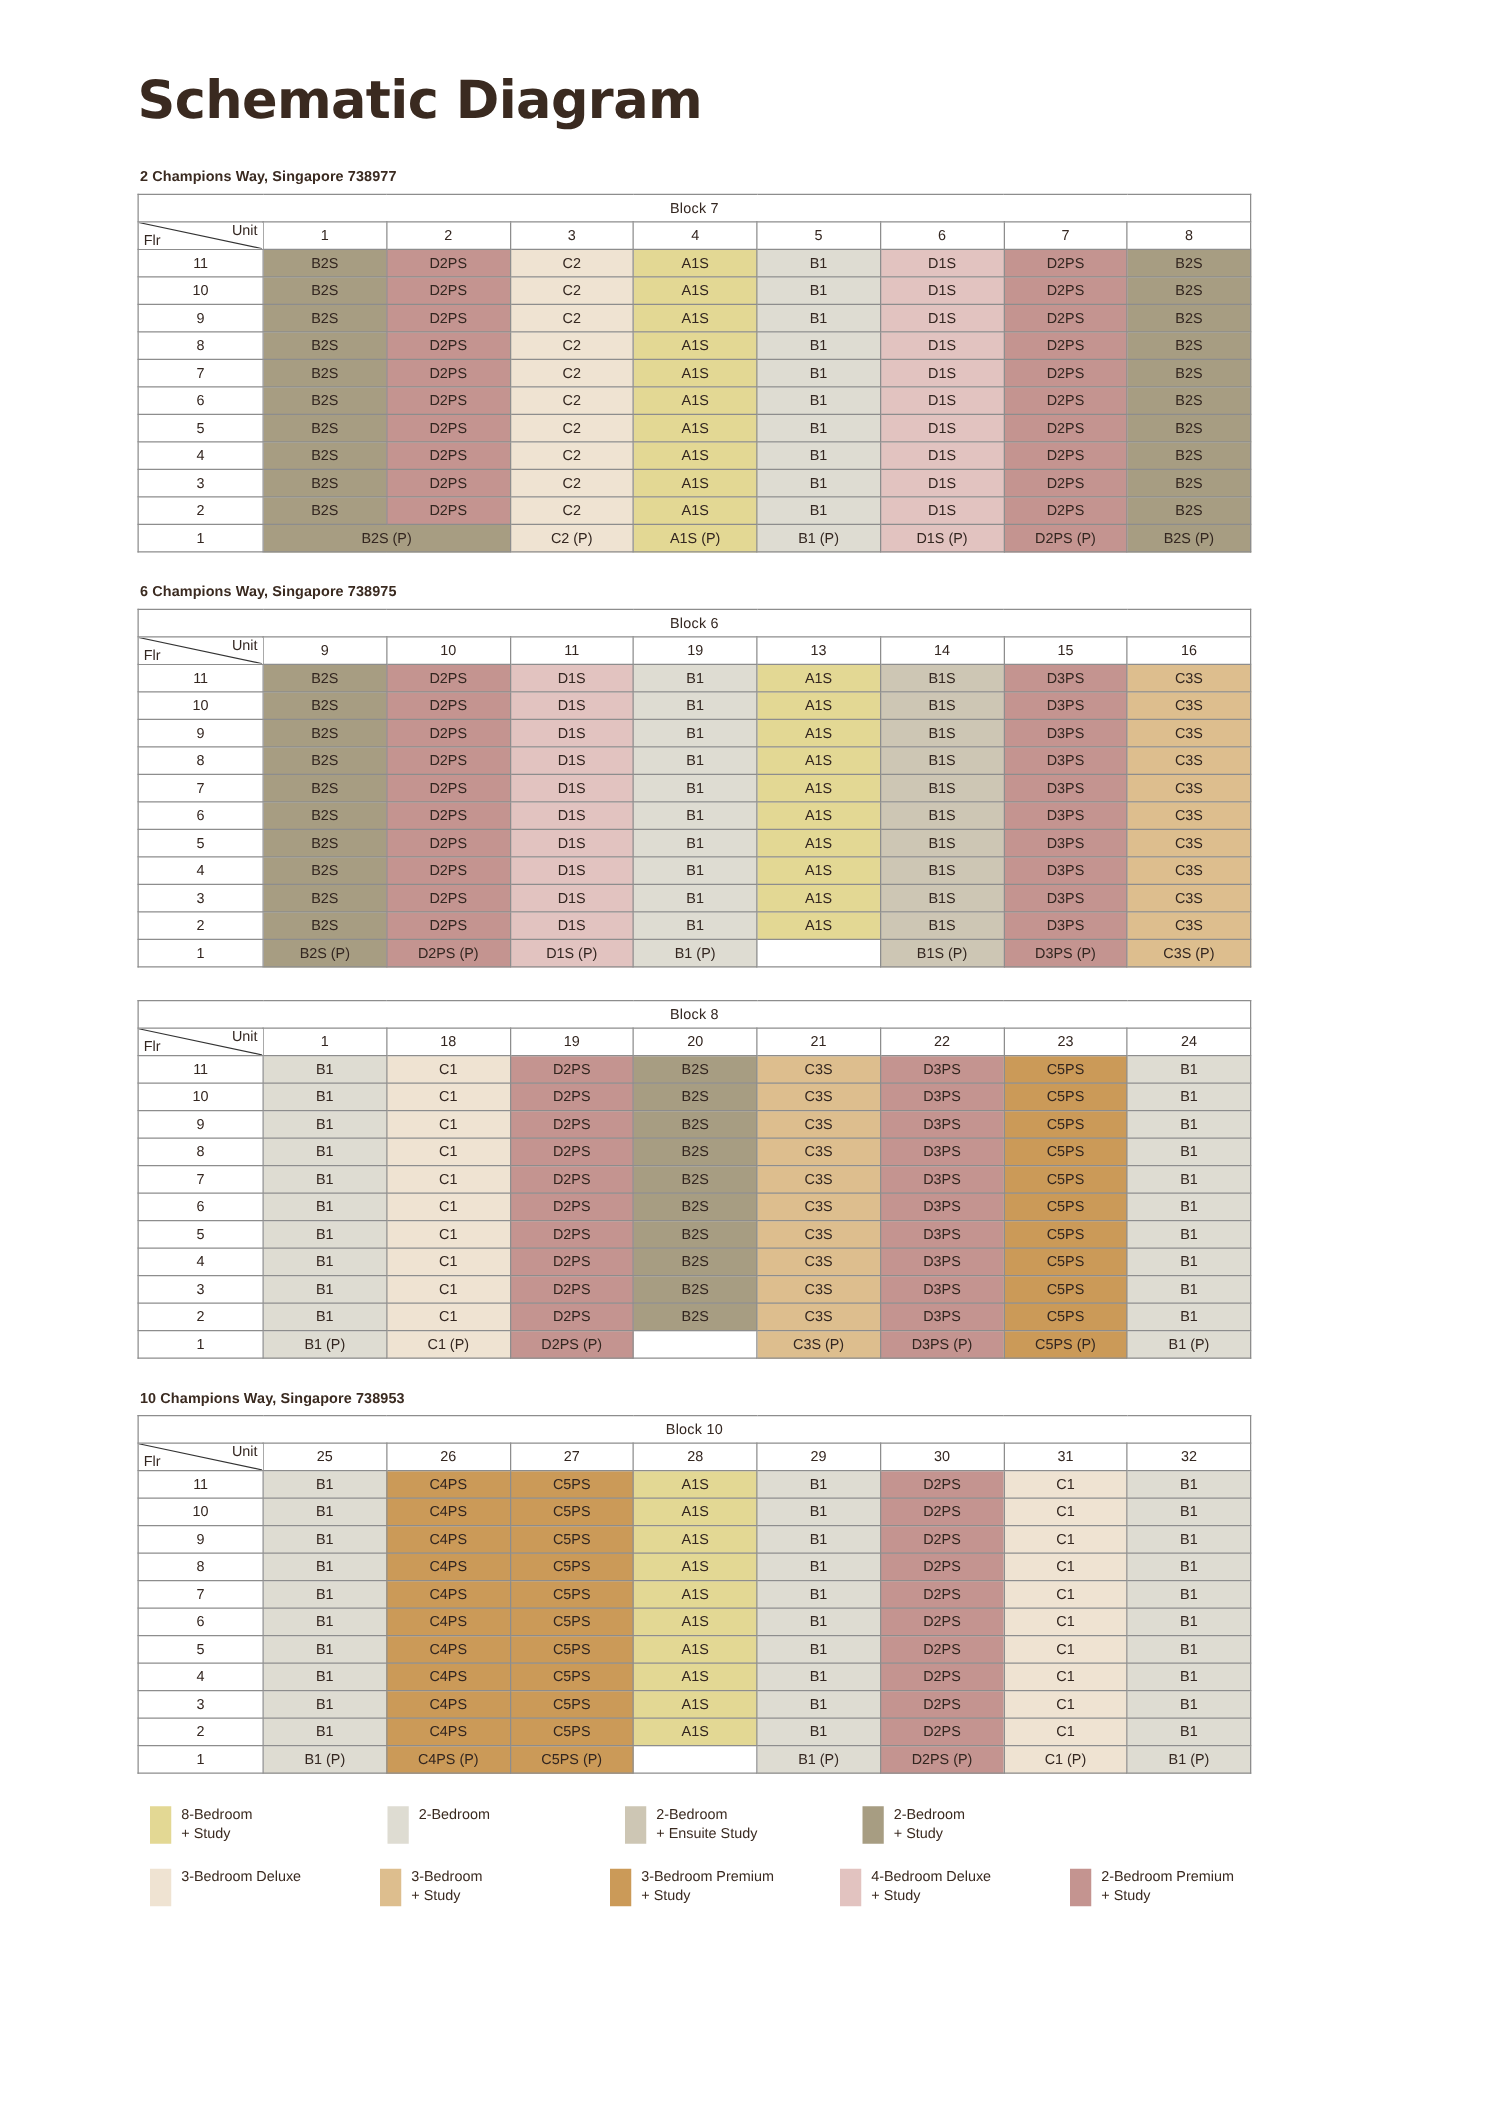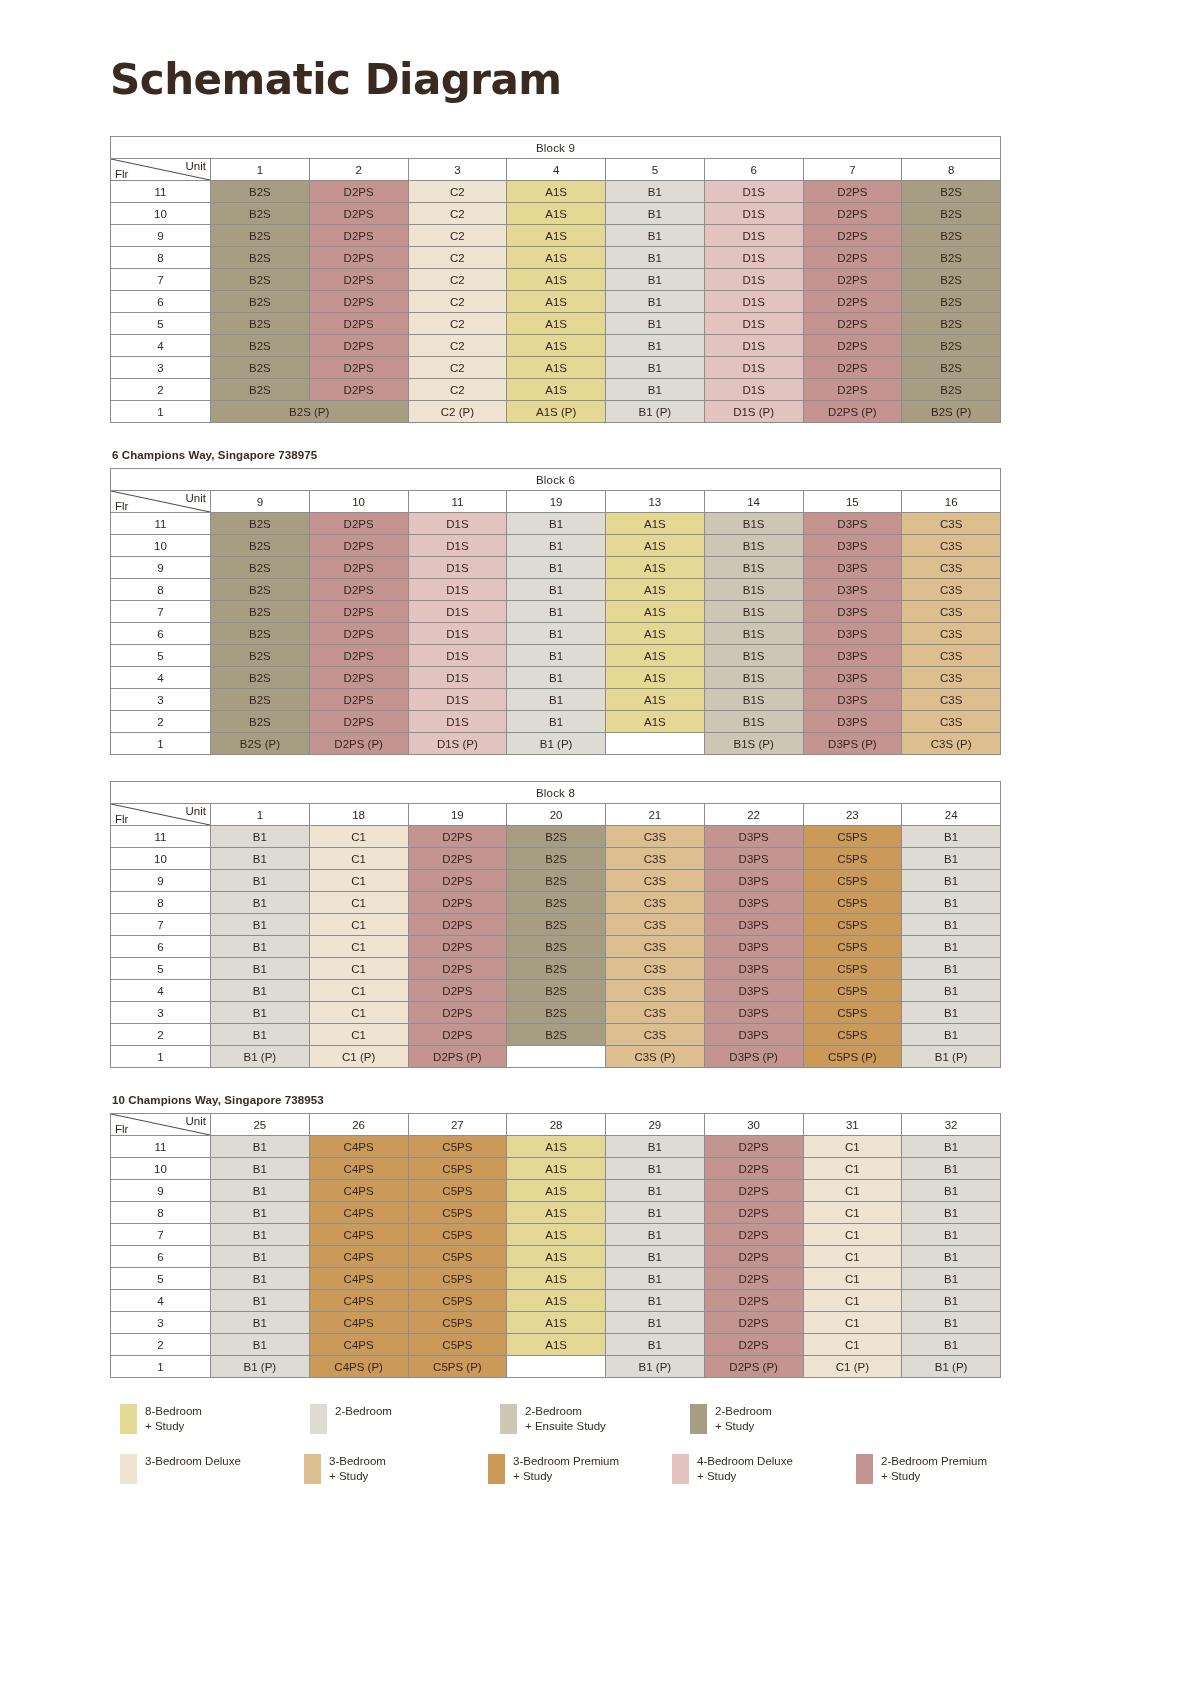--- a/index.html
+++ b/index.html
@@ -122,35 +122,36 @@
     white-space: pre-line;
     padding-top: 0px;
   }
 </style>
 </head>
 <body>
 
 <div class="page">
   <h1 class="title">Schematic Diagram</h1>
   <div id="blocks-container">
+      <div class="addr">2 Champions Way, Singapore 738977</div>
       <table class="blk">
         <colgroup>
           <col style="width: 100px;">
           <col style="width: 98.75px;">
           <col style="width: 98.75px;">
           <col style="width: 98.75px;">
           <col style="width: 98.75px;">
           <col style="width: 98.75px;">
           <col style="width: 98.75px;">
           <col style="width: 98.75px;">
           <col style="width: 98.75px;">
         </colgroup>
         <tbody>
           <tr>
-            <td class="blockname" colspan="9">Block 9</td>
+            <td class="blockname" colspan="9">Block 7</td>
           </tr>
           <tr>
             <td class="corner">
               <svg class="diag" viewBox="0 0 100 25" preserveAspectRatio="none">
                 <line x1="0" y1="0" x2="100" y2="25" stroke="#333" stroke-width="0.9" vector-effect="non-scaling-stroke"></line>
               </svg>
               <span class="lbl-unit">Unit</span>
               <span class="lbl-flr">Flr</span>
             </td>
             <th class="unitnum">1</th>
@@ -604,20 +605,23 @@
           <col style="width: 98.75px;">
           <col style="width: 98.75px;">
           <col style="width: 98.75px;">
           <col style="width: 98.75px;">
           <col style="width: 98.75px;">
           <col style="width: 98.75px;">
           <col style="width: 98.75px;">
           <col style="width: 98.75px;">
         </colgroup>
         <tbody>
+          <tr>
+            <td class="blockname" colspan="9">Block 10</td>
+          </tr>
           <tr>
             <td class="corner">
               <svg class="diag" viewBox="0 0 100 25" preserveAspectRatio="none">
                 <line x1="0" y1="0" x2="100" y2="25" stroke="#333" stroke-width="0.9" vector-effect="non-scaling-stroke"></line>
               </svg>
               <span class="lbl-unit">Unit</span>
               <span class="lbl-flr">Flr</span>
             </td>
             <th class="unitnum">25</th>
             <th class="unitnum">26</th>

